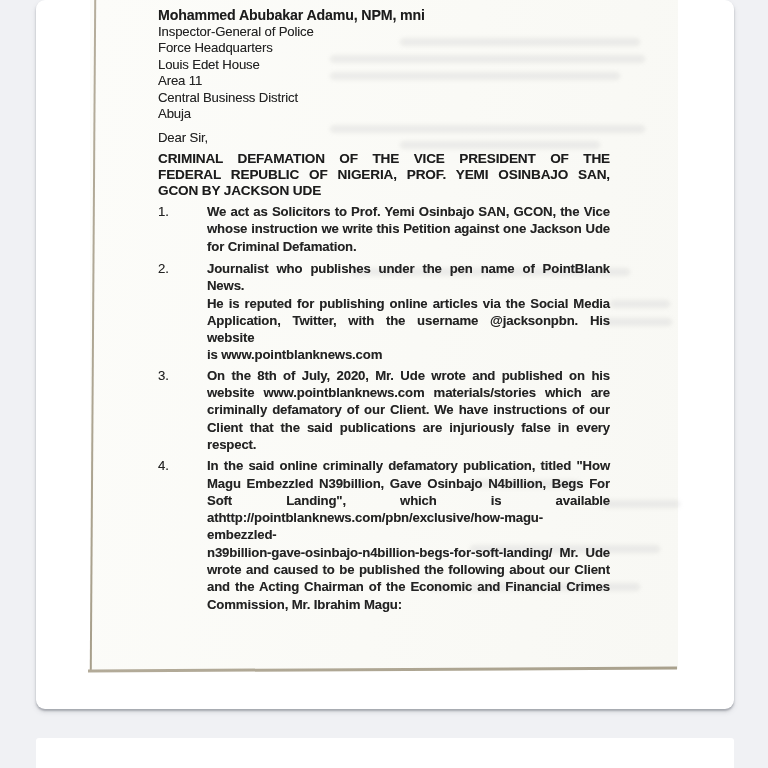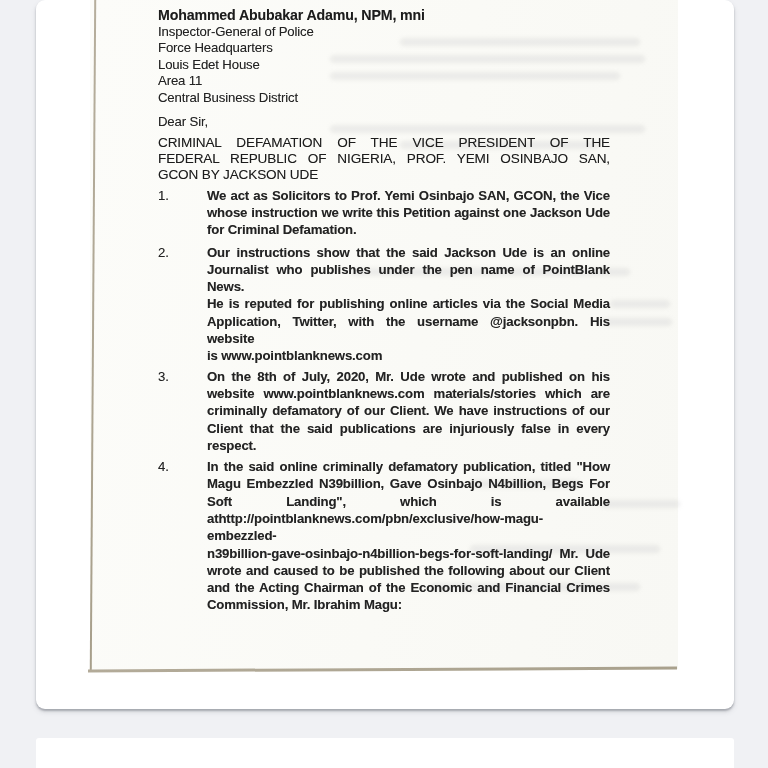--- a/index.html
+++ b/index.html
@@ -64,21 +64,21 @@
     letter-spacing: -0.15px;
   }
   .recipient-name {
     font-weight: bold;
     font-size: 14.2px;
     line-height: 18px;
     color: #1c1c1c;
   }
   .addr-line { line-height: 16.4px; }
   .salutation { margin-top: 8px; line-height: 16px; }
-  .subject { margin-top: 4.5px; font-weight: normal; color: #1c1c1c; font-size: 13.6px; }
+  .subject { margin-top: 4.5px; font-weight: bold; color: #1c1c1c; font-size: 13.6px; }
   .subject .sline { line-height: 16.2px; }
   .jl { text-align: justify; text-align-last: justify; }
   .ll { text-align: left; }
   .item { display: flex; }
   .item-1 { margin-top: 3.5px; }
   .item-2 { margin-top: 5px; }
   .item-3 { margin-top: 3px; }
   .item-4 { margin-top: 4px; }
   .item-num { width: 49px; flex: 0 0 49px; line-height: 17.3px; }
   .item-lines { width: 403px; }
@@ -119,20 +119,21 @@
     <div class="letter">
 
       <div class="recipient-name">Mohammed Abubakar Adamu, NPM, mni</div>
 
       <div>
         <div class="addr-line">Inspector-General of Police</div>
         <div class="addr-line">Force Headquarters</div>
         <div class="addr-line">Louis Edet House</div>
         <div class="addr-line">Area 11</div>
         <div class="addr-line">Central Business District</div>
+        <div class="addr-line">Abuja</div>
       </div>
 
       <div class="salutation">Dear Sir,</div>
 
       <div class="subject">
         <div class="sline jl">CRIMINAL DEFAMATION OF THE VICE PRESIDENT OF THE</div>
         <div class="sline jl">FEDERAL REPUBLIC OF NIGERIA, PROF. YEMI OSINBAJO SAN,</div>
         <div class="sline ll">GCON BY JACKSON UDE</div>
       </div>
 
@@ -141,21 +142,20 @@
         <div class="item-lines">
           <div class="tline jl">We act as Solicitors to Prof. Yemi Osinbajo SAN, GCON, the Vice</div>
           <div class="tline jl">whose instruction we write this Petition against one Jackson Ude</div>
           <div class="tline ll">for Criminal Defamation.</div>
         </div>
       </div>
 
       <div class="item item-2">
         <div class="item-num">2.</div>
         <div class="item-lines">
-          <div class="tline jl">Our instructions show that the said Jackson Ude is an online</div>
           <div class="tline jl">Journalist who publishes under the pen name of PointBlank News.</div>
           <div class="tline jl">He is reputed for publishing online articles via the Social Media</div>
           <div class="tline jl">Application, Twitter, with the username @jacksonpbn. His website</div>
           <div class="tline ll">is www.pointblanknews.com</div>
         </div>
       </div>
 
       <div class="item item-3">
         <div class="item-num">3.</div>
         <div class="item-lines">

